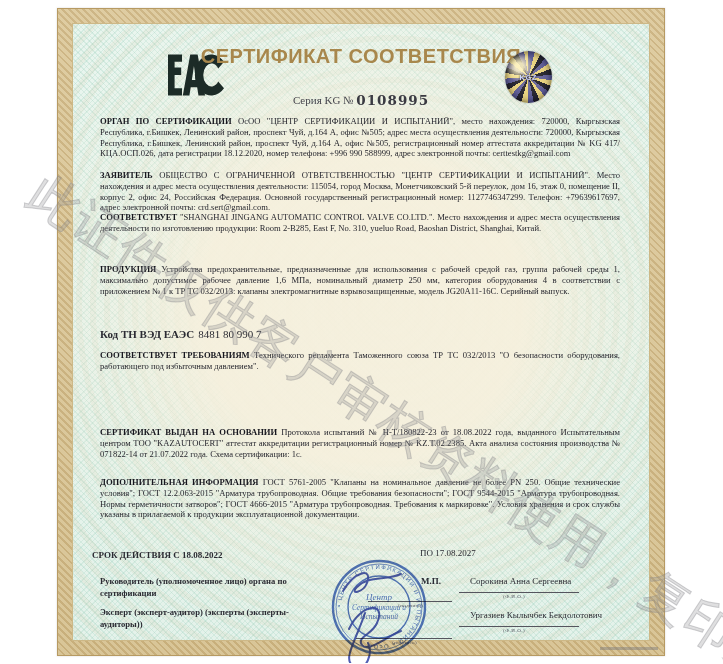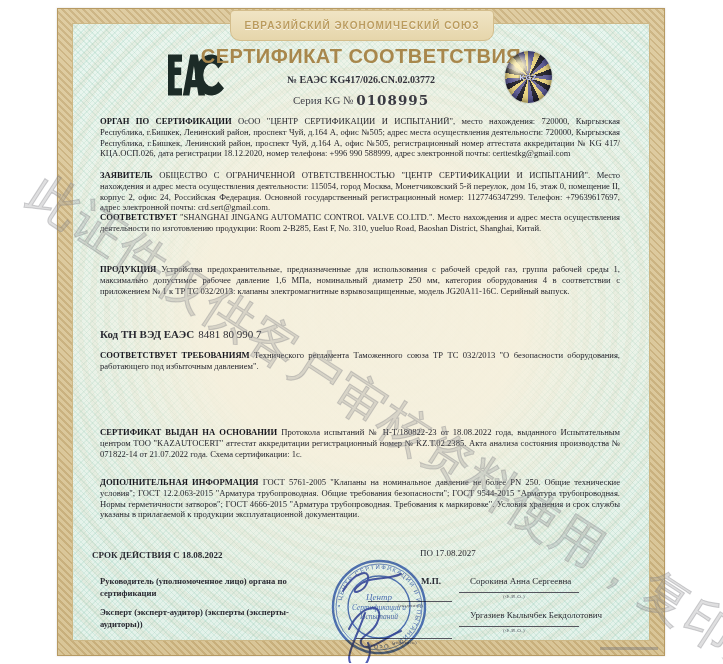--- a/index.html
+++ b/index.html
@@ -76,36 +76,32 @@
 </style>
 </head>
 <body>
 
 <div class="canvas">
 
   <div class="paper">
     <div class="paper-inner"></div>
   </div>
 
-  <div class="banner">
-    <span>ЕВРАЗИЙСКИЙ ЭКОНОМИЧЕСКИЙ СОЮЗ</span>
-  </div>
 
   <div class="eac">
     <svg width="56" height="58" viewBox="0 0 68 50" aria-hidden="true">
       <g fill="#1c2b27">
         <path d="M0 0 H17 V9 H8 V16 H16 V25 H8 V41 H17 V50 H0 Z"></path>
         <path d="M27 0 H36 L45 50 H37 L35.4 40 H27.6 L26 50 H18 Z M29 31 H34 L31.5 14 Z"></path>
         <path d="M68 9 A20 25 0 1 0 68 41 L61 33 A10 14 0 1 1 61 17 Z"></path>
       </g>
     </svg>
   </div>
 
   <div class="title">СЕРТИФИКАТ СООТВЕТСТВИЯ</div>
-  <div class="cert-no">№ ЕАЭС KG417/026.CN.02.03772</div>
   <div class="series">
     <span>Серия KG №</span>
     <span class="num">0108995</span>
   </div>
 
   <div class="holo">
     <b>KGZ</b>
   </div>
 
   <p class="para" style="top:116px">

